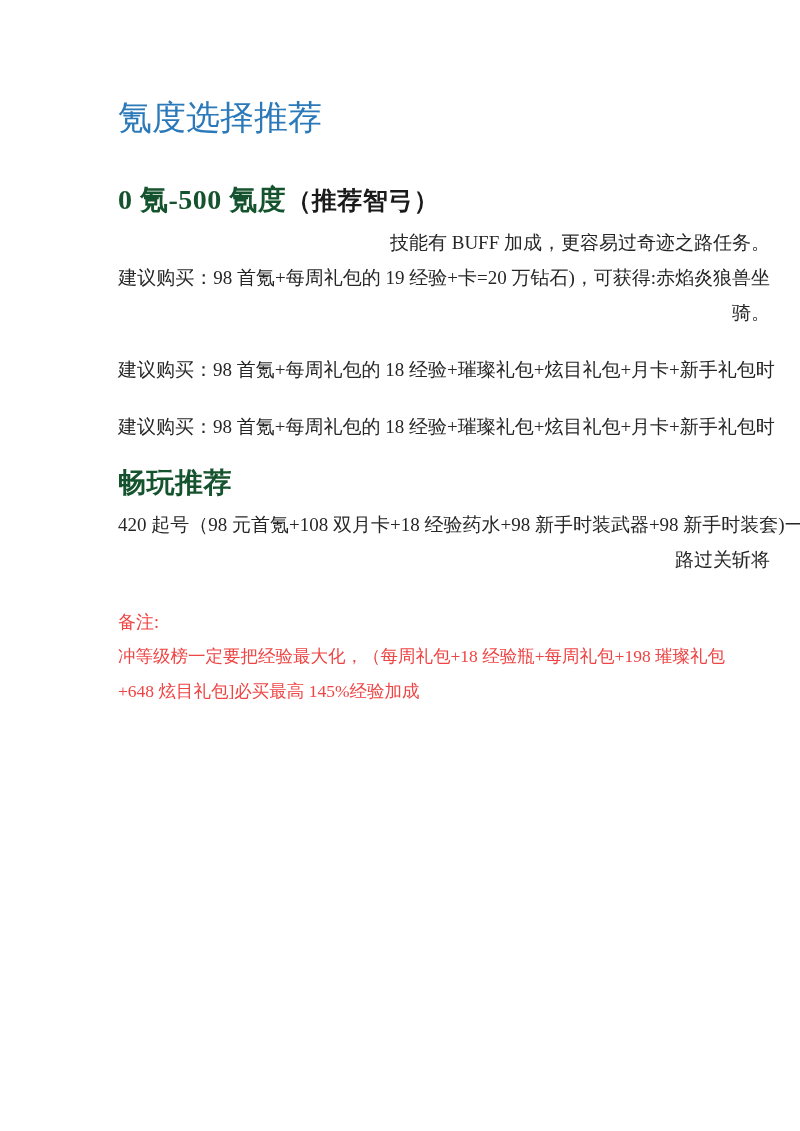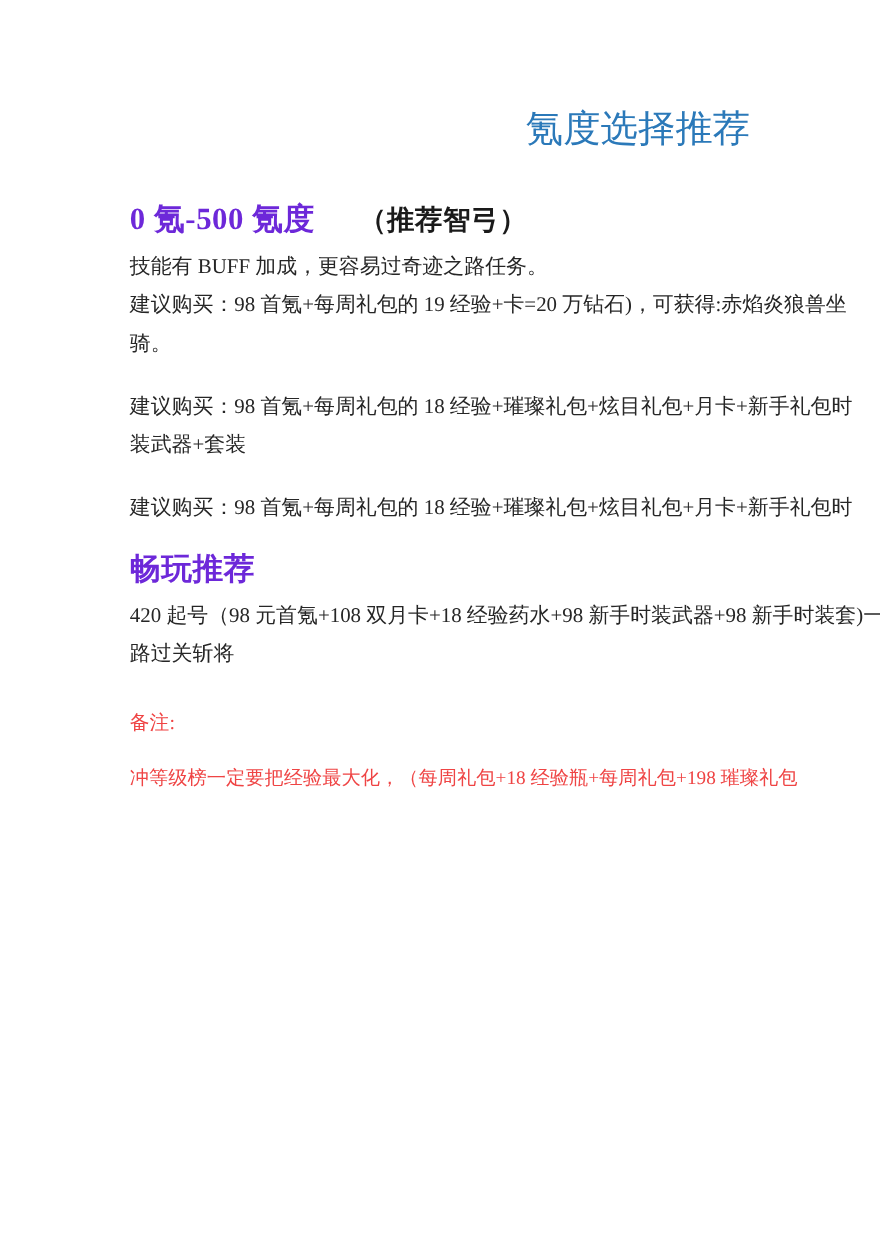--- a/index.html
+++ b/index.html
@@ -16,51 +16,51 @@
     font-family: "Liberation Serif", "DejaVu Serif", serif;
     color: #262626;
   }
   .content {
     padding: 0 30px 0 118px;
   }
   .doc-title {
     margin: 0;
     padding-top: 93px;
     width: 564px;            
-    text-align: right;
+    text-align: left;
     font-size: 34px;
     line-height: 50px;
     font-weight: 400;
     color: #2b79b9;
   }
   .sec { margin-top: 22px; }
   .sec.first { margin-top: 40px; }
   .section-heading {
     margin: 0;
     font-size: 28px;
     line-height: 34px;
     font-weight: 700;
     letter-spacing: 0.5px;
     white-space: nowrap;
   }
-  .heading-red { color: #6d28d9; }
-  .heading-black { color: #1a1a1a; font-size: 25px; margin-left: 40px; }
-  .sec-body { margin-top: 7px; }
+  .heading-red { color: #14532d; }
+  .heading-black { color: #1a1a1a; font-size: 25px; }
+  .sec-body { margin-top: 7px; text-align: right; }
   .body-line {
     font-size: 19px;
     line-height: 35px;
     color: #262626;
     white-space: nowrap;
   }
   .note { margin-top: 30px; color: #ef4444; }
   .note-label {
     font-size: 18px;
     line-height: 30px;
   }
-  .note-body { margin-top: 18px; }
+  .note-body { margin-top: 2px; }
   .note-line {
     font-size: 17.5px;
     line-height: 35px;
     white-space: nowrap;
   }
 </style>
 </head>
 <body>
 
 <div class="page">
@@ -73,21 +73,20 @@
       <div class="sec-body">
         <div class="body-line">技能有 BUFF 加成，更容易过奇迹之路任务。</div>
         <div class="body-line">建议购买：98 首氪+每周礼包的 19 经验+卡=20 万钻石)，可获得:赤焰炎狼兽坐</div>
         <div class="body-line">骑。</div>
       </div>
     </section>
 
     <section class="sec">
       <div class="sec-body">
         <div class="body-line">建议购买：98 首氪+每周礼包的 18 经验+璀璨礼包+炫目礼包+月卡+新手礼包时</div>
-        <div class="body-line">装武器+套装</div>
       </div>
     </section>
 
     <section class="sec">
       <div class="sec-body">
         <div class="body-line">建议购买：98 首氪+每周礼包的 18 经验+璀璨礼包+炫目礼包+月卡+新手礼包时</div>
       </div>
     </section>
 
 
@@ -96,17 +95,18 @@
       <div class="sec-body">
         <div class="body-line">420 起号（98 元首氪+108 双月卡+18 经验药水+98 新手时装武器+98 新手时装套)一</div>
         <div class="body-line">路过关斩将</div>
       </div>
     </section>
 
     <section class="note">
       <div class="note-label">备注:</div>
       <div class="note-body">
         <div class="note-line">冲等级榜一定要把经验最大化，（每周礼包+18 经验瓶+每周礼包+198 璀璨礼包</div>
+        <div class="note-line">+648 炫目礼包]必买最高 145%经验加成</div>
       </div>
     </section>
 
   </div>
 </div>
 
 </body></html>

